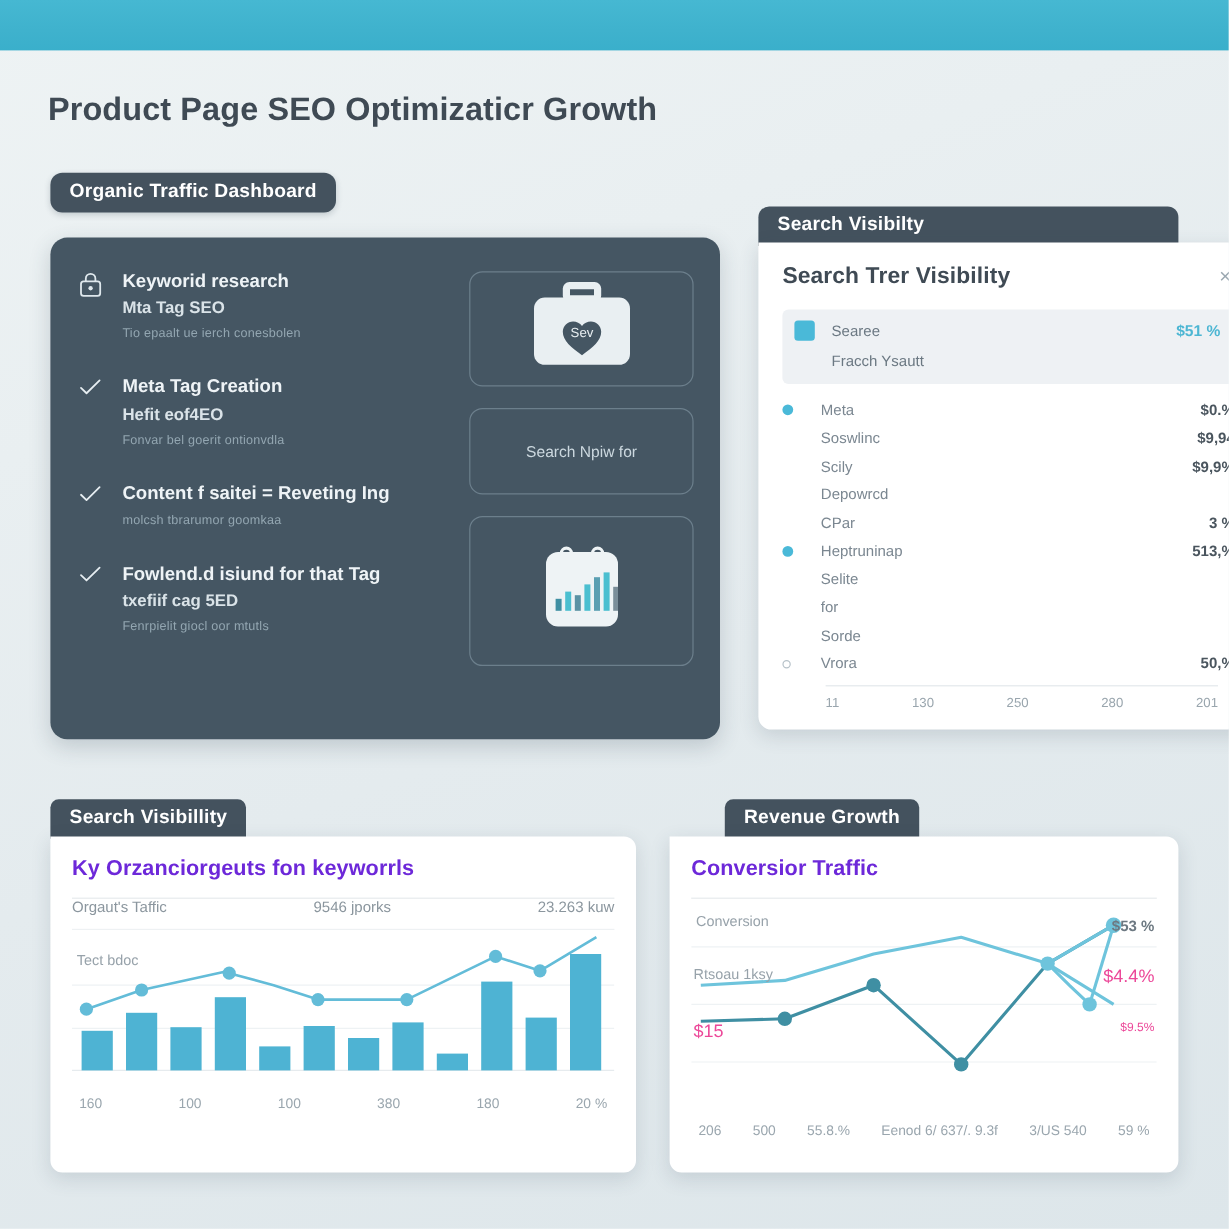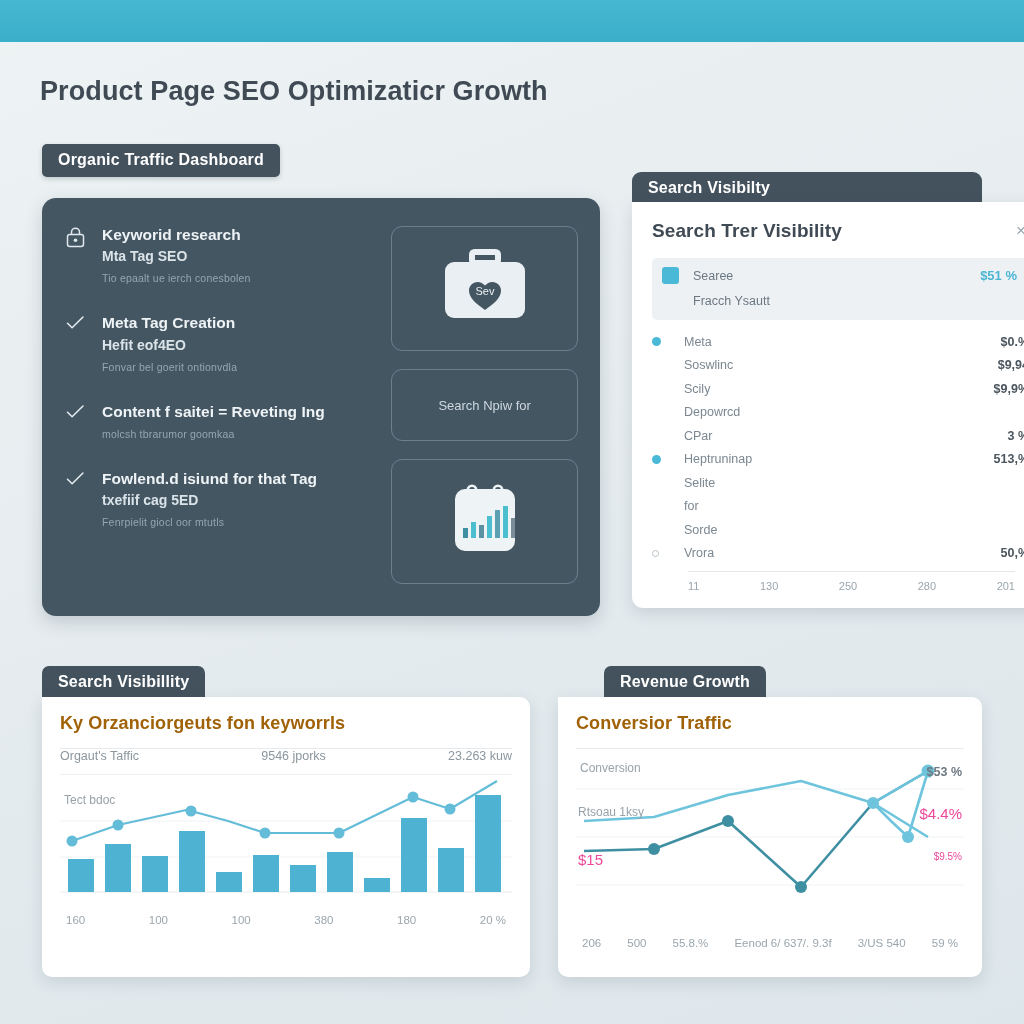--- a/index.html
+++ b/index.html
@@ -29,21 +29,21 @@
   .pill {
     display: inline-block;
     background: #44525e;
     color: #ffffff;
     font-size: 16px; font-weight: 700;
     padding: 7px 16px 8px 16px;
     border-radius: 5px;
     white-space: nowrap;
     letter-spacing: .2px;
   }
-  .pill.shadowed { box-shadow: 0 2px 5px rgba(40,60,75,.22); }
+  .pill.shadowed { box-shadow: 0 2px 5px rgba(40,60,75,.22); border-radius: 10px; }
 
   #label-organic { position: absolute; left: 42px; top: 144px; }
 
   
   .dark-panel {
     position: absolute; left: 42px; top: 198px; width: 558px; height: 418px;
     background: #455663;
     border-radius: 14px;
     box-shadow: 0 6px 18px rgba(45,65,80,.20);
     display: flex;
@@ -59,21 +59,21 @@
   .dl-sub   { font-size: 14px; font-weight: 600; color: #dae3e8; line-height: 1.5; }
   .dl-desc  { font-size: 10.5px; color: #93a6b1; line-height: 1.6; margin-top: 3px; letter-spacing: .2px; }
 
   .tile-col { width: 192px; display: flex; flex-direction: column; gap: 18px; padding-top: 2px; }
   .tile {
     border: 1px solid #6c7f8c;
     border-radius: 11px;
     display: flex; align-items: center; justify-content: center;
     color: #ccd8df; font-size: 13px;
   }
-  .tile-a { height: 125px; }
+  .tile-a { height: 96px; }
   .tile-b { height: 72px; }
   .tile-c { height: 125px; }
 
   
   #label-visibility-right { position: absolute; left: 632px; top: 172px; width: 350px; }
   .right-card {
     position: absolute; left: 632px; top: 202px; width: 417px; height: 406px;
     background: #ffffff;
     border-radius: 0 0 11px 11px;
     box-shadow: 0 5px 16px rgba(50,70,85,.16);
@@ -116,21 +116,21 @@
   .chart-card {
     position: absolute;
     background: #ffffff;
     border-radius: 0 10px 10px 10px;
     box-shadow: 0 5px 16px rgba(50,70,85,.15);
     padding: 16px 18px 14px 18px;
   }
   #card-left  { left: 42px;  top: 697px; width: 488px; height: 280px; }
   #card-right { left: 558px; top: 697px; width: 424px; height: 280px; }
 
-  .cc-title { font-size: 18px; font-weight: 700; color: #a16207; letter-spacing: .1px; }
+  .cc-title { font-size: 18px; font-weight: 700; color: #6d28d9; letter-spacing: .1px; }
   .cc-rule { border-top: 1px solid #e6eaed; margin-top: 14px; }
   .cc-meta { display: flex; justify-content: space-between; align-items: baseline; margin-top: 0; }
   .cc-meta span { font-size: 12.5px; color: #8b969e; }
   .cc-rule2 { border-top: 1px solid #eef1f3; margin-top: 11px; }
 
   .plot { position: relative; height: 128px; margin-top: 4px; }
   .plot svg { display: block; width: 100%; height: 100%; }
   .plot-note {
     position: absolute; left: 4px; top: 14px;
     font-size: 12px; color: #97a2aa;

